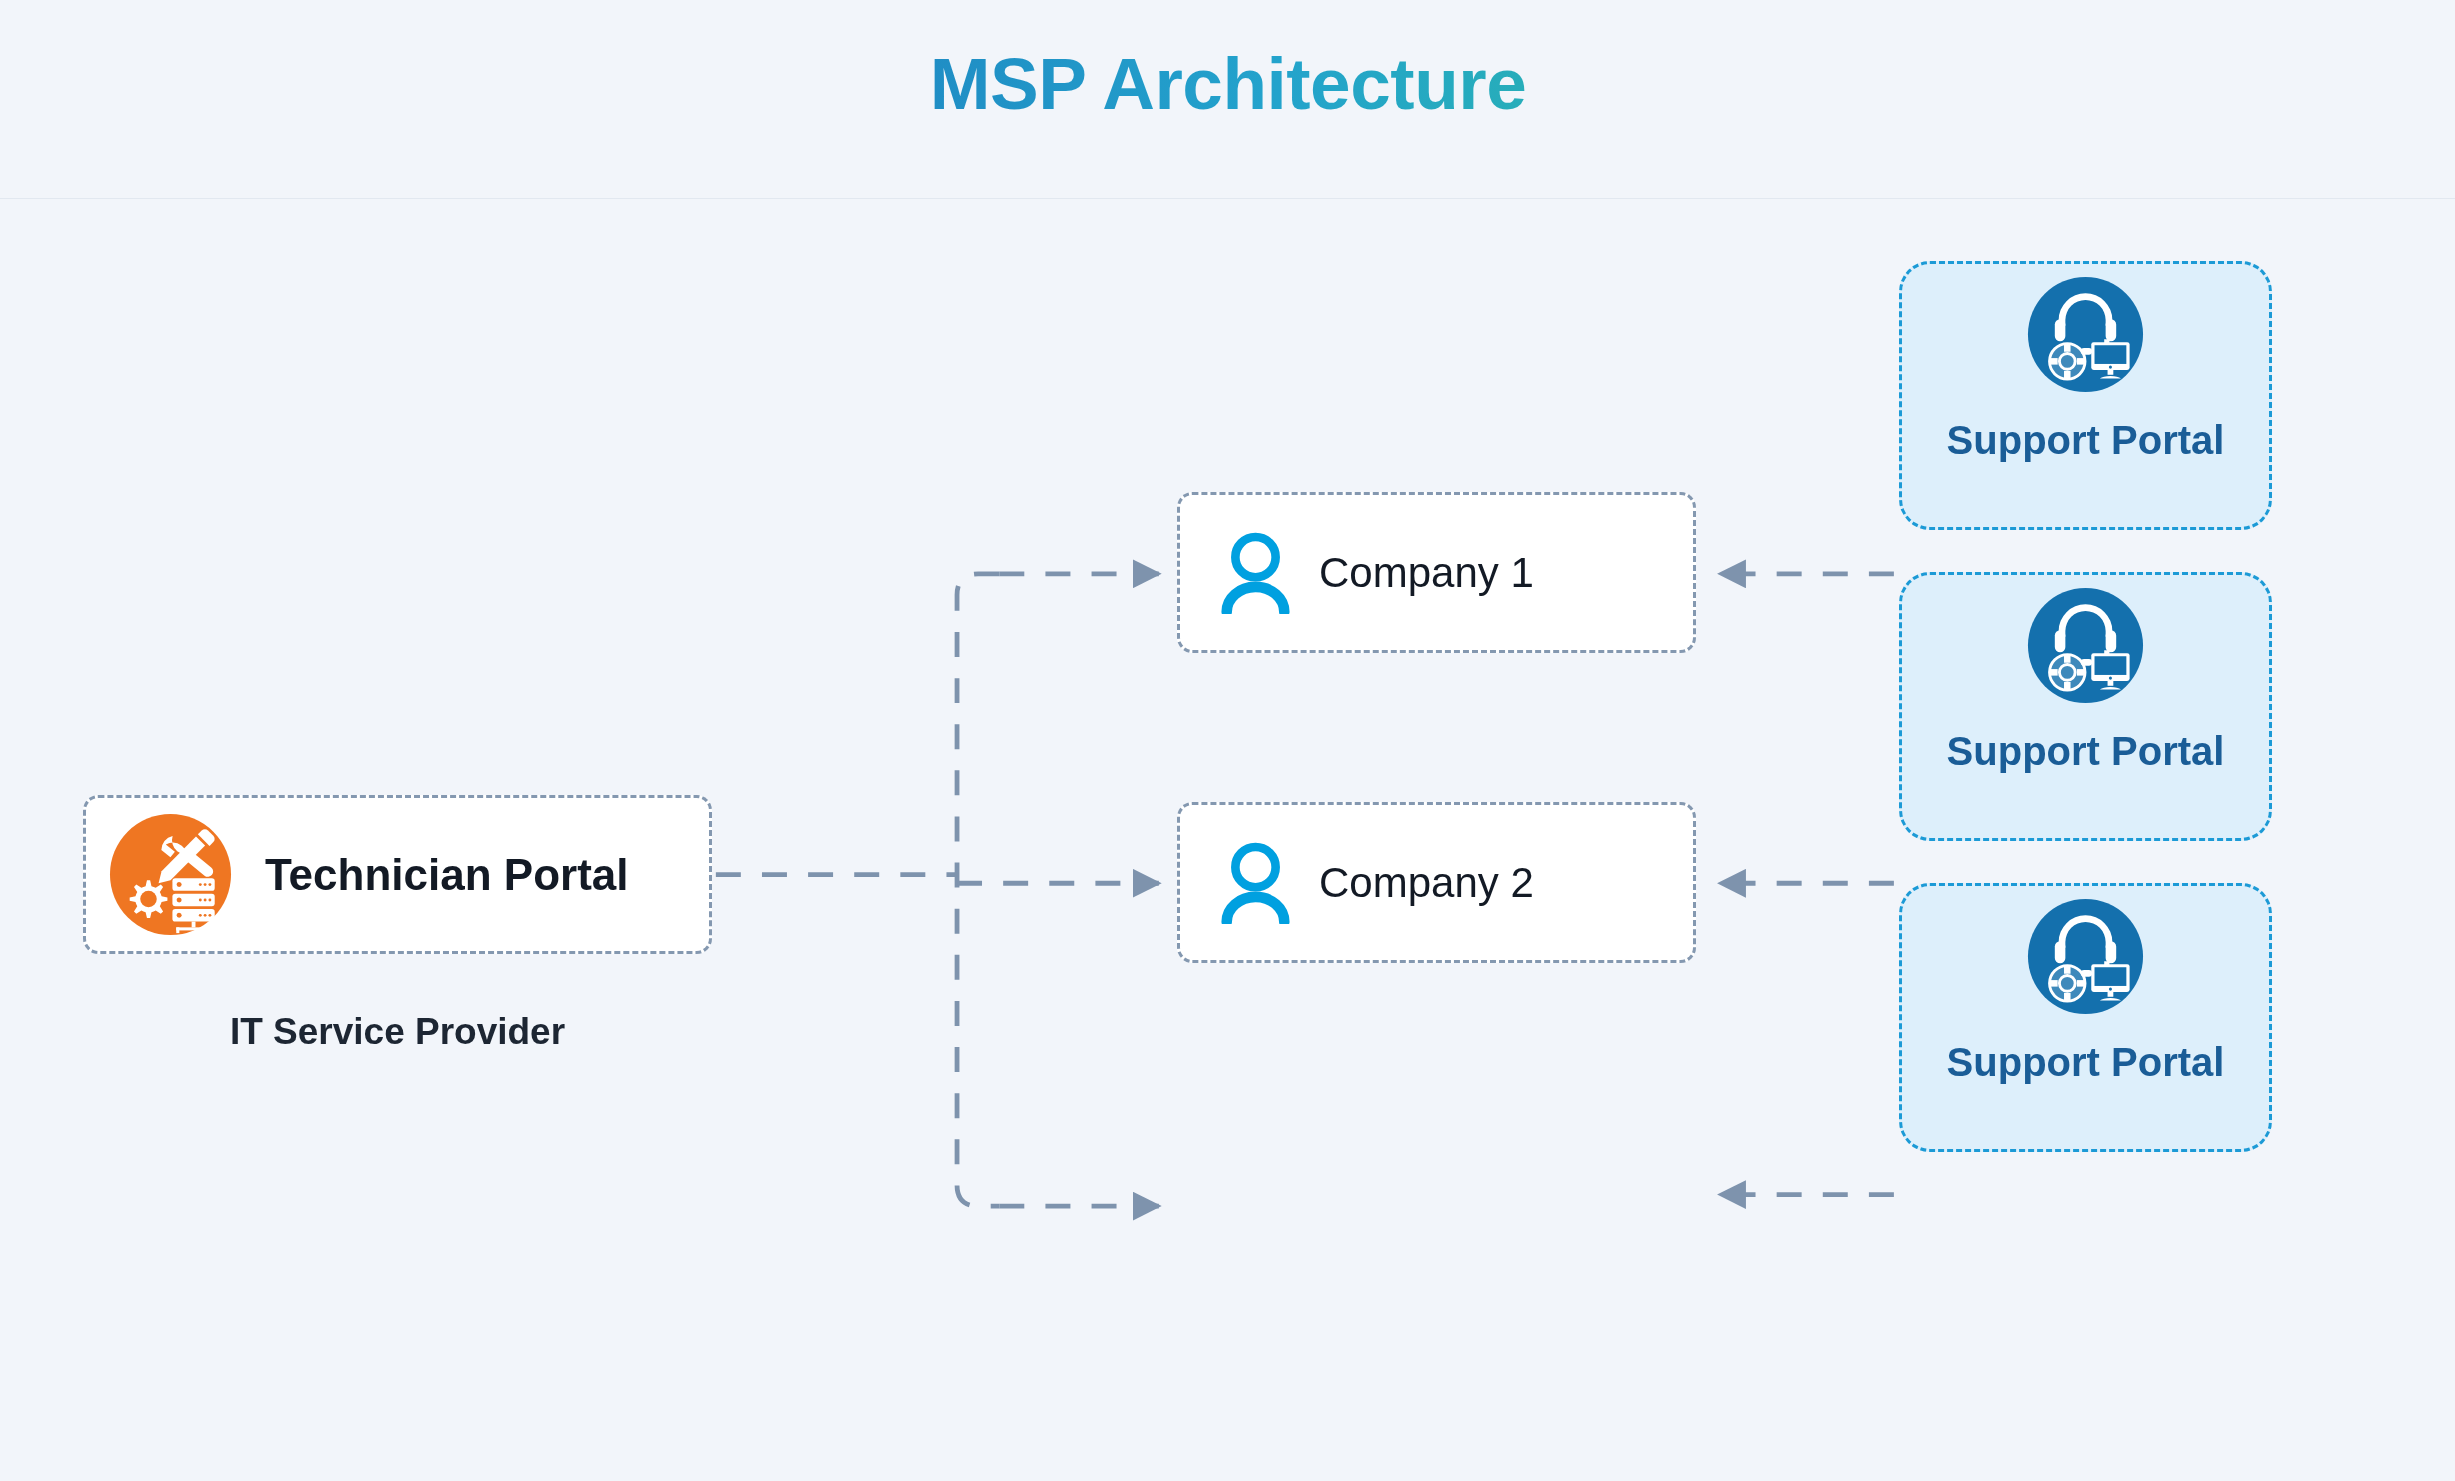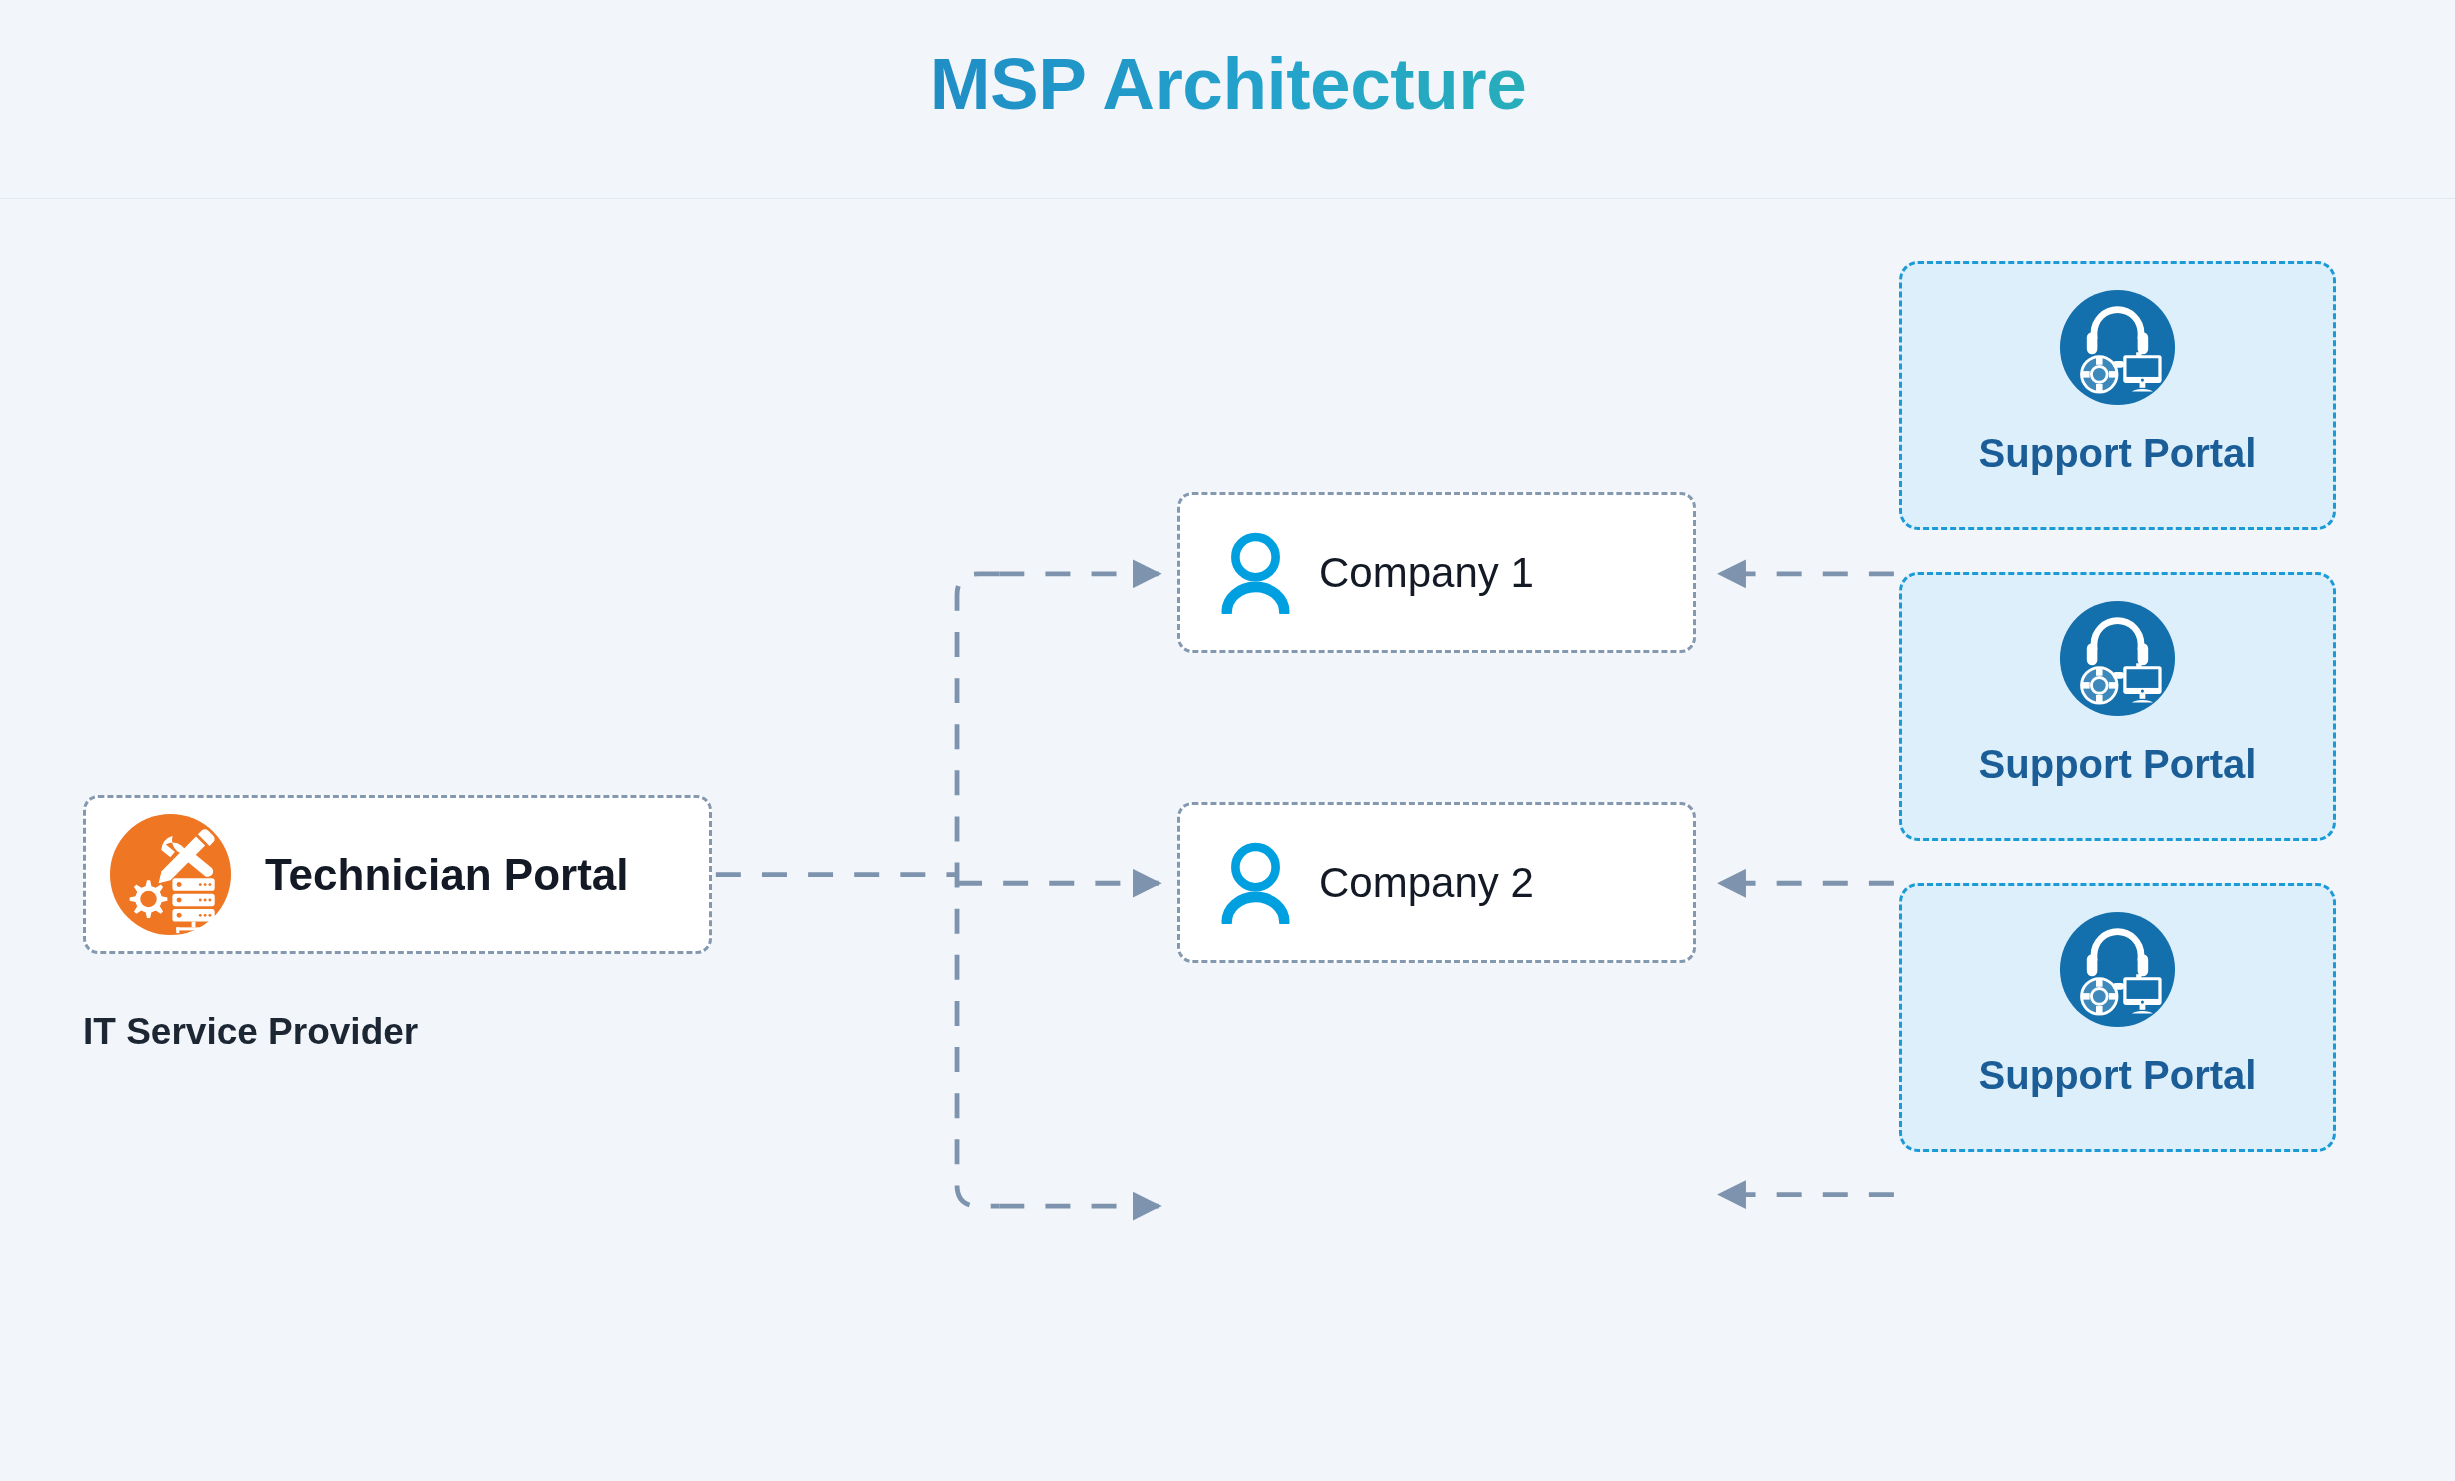--- a/index.html
+++ b/index.html
@@ -87,20 +87,21 @@
     font-weight: bold;
     color: #131a25;
     margin-left: 33px;
     white-space: nowrap;
   }
   #it-provider-label {
     position: absolute;
     left: 83px;
     top: 812px;
     width: 629px;
+    text-align: center;
     font-size: 37px;
     font-weight: bold;
     color: #1d2633;
     white-space: nowrap;
   }
 
   
   .company {
     left: 1177px;
     width: 519px;
@@ -120,31 +121,31 @@
     font-weight: normal;
     color: #131a25;
     margin-left: 28px;
     white-space: nowrap;
   }
 
   
   .support {
     position: absolute;
     left: 1899px;
-    width: 437px;
+    width: 373px;
     height: 269px;
     box-sizing: border-box;
     background: #ddeffb;
     border: 3.8px dashed #1c9ad6;
-    border-radius: 19px;
+    border-radius: 31px;
     display: flex;
     flex-direction: column;
     align-items: center;
     justify-content: flex-start;
-    padding-top: 25px;
+    padding-top: 12px;
   }
   #support-0 { top: 62px; }
   #support-1 { top: 373px; }
   #support-2 { top: 684px; }
   .support-icon {
     width: 117px;
     height: 117px;
     flex: 0 0 117px;
   }
   .support-label {

